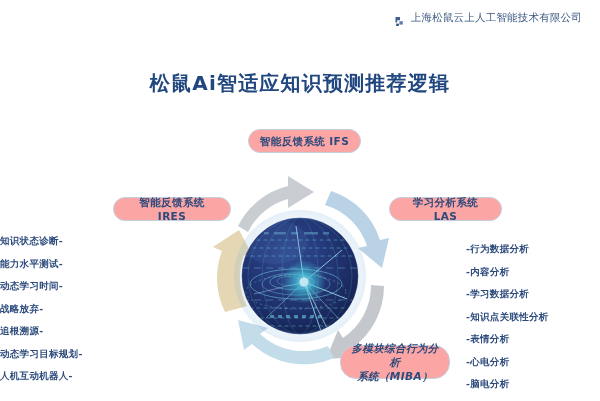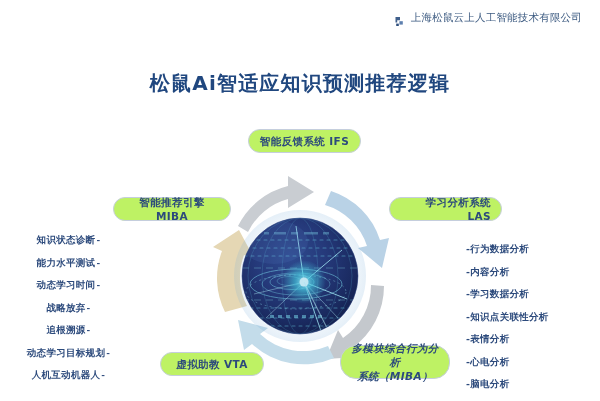--- a/index.html
+++ b/index.html
@@ -32,45 +32,45 @@
     text-align:center;
     font-size:20px;font-weight:bold;color:#20477f;
     letter-spacing:1.2px;
   }
 
   
   .pill{
     position:absolute;
     border:1px solid #c5cedd;
     border-radius:16px;
-    background:#bef264;
+    background:#fca5a5;
     color:#2c4a7c;
     font-size:10.5px;
     font-weight:bold;
     letter-spacing:.4px;
     display:flex;align-items:center;justify-content:center;
     text-align:center;
     box-sizing:border-box;
     line-height:1.35;
     padding:0 10px;
   }
   #pill-ifs {left:248px;top:129px;width:113px;height:24px;}
   #pill-ires{left:113px;top:197px;width:118px;height:24px;}
-  #pill-las {left:389px;top:197px;width:113px;height:24px;text-align:right;}
+  #pill-las {left:389px;top:197px;width:113px;height:24px;}
   #pill-vta {left:160px;top:352px;width:104px;height:24px;}
   #pill-miba{left:340px;top:345px;width:110px;height:34px;padding:0 8px;font-style:italic;}
 
   
   .side-list{position:absolute;display:flex;flex-direction:column;}
   .side-list .row{
     font-size:9.5px;color:#2c4a7c;font-weight:bold;
     letter-spacing:.3px;line-height:1;
     white-space:nowrap;
   }
-  #list-left{left:0px;top:236px;width:150px;align-items:center;font-family:Liberation Mono, monospace;}
+  #list-left{left:0px;top:236px;width:150px;align-items:flex-start;}
   #list-left .row{margin-bottom:13px;padding-right:12px;}
   #list-right{left:466px;top:244px;width:134px;align-items:flex-start;}
   #list-right .row{margin-bottom:13px;}
 
   
   #center{position:absolute;left:192px;top:168px;width:216px;height:216px;}
   #center svg{display:block;}
 </style>
 </head>
 <body>
@@ -211,23 +211,22 @@
           </g>
 
           <ellipse cx="82" cy="74" rx="34" ry="22" fill="#6f93d8" opacity=".13"></ellipse>
         </g>
         <circle cx="108" cy="108" r="58" fill="none" stroke="#2a3f7d" stroke-width="1" opacity=".5"></circle>
       </g>
     </svg>
   </div>
 
   <div class="pill" id="pill-ifs">智能反馈系统 IFS</div>
-  <div class="pill" id="pill-ires">智能推荐引擎 MIBA</div>
+  <div class="pill" id="pill-ires">智能反馈系统 IRES</div>
   <div class="pill" id="pill-las">学习分析系统 LAS</div>
-  <div class="pill" id="pill-vta">虚拟助教 VTA</div>
   <div class="pill" id="pill-miba">
     <span>
       <span>多模块综合行为分析</span><br>
       <span>系统（MIBA）</span>
     </span>
   </div>
 
   <div class="side-list" id="list-left">
     <div class="row">知识状态诊断-</div>
     <div class="row">能力水平测试-</div>

